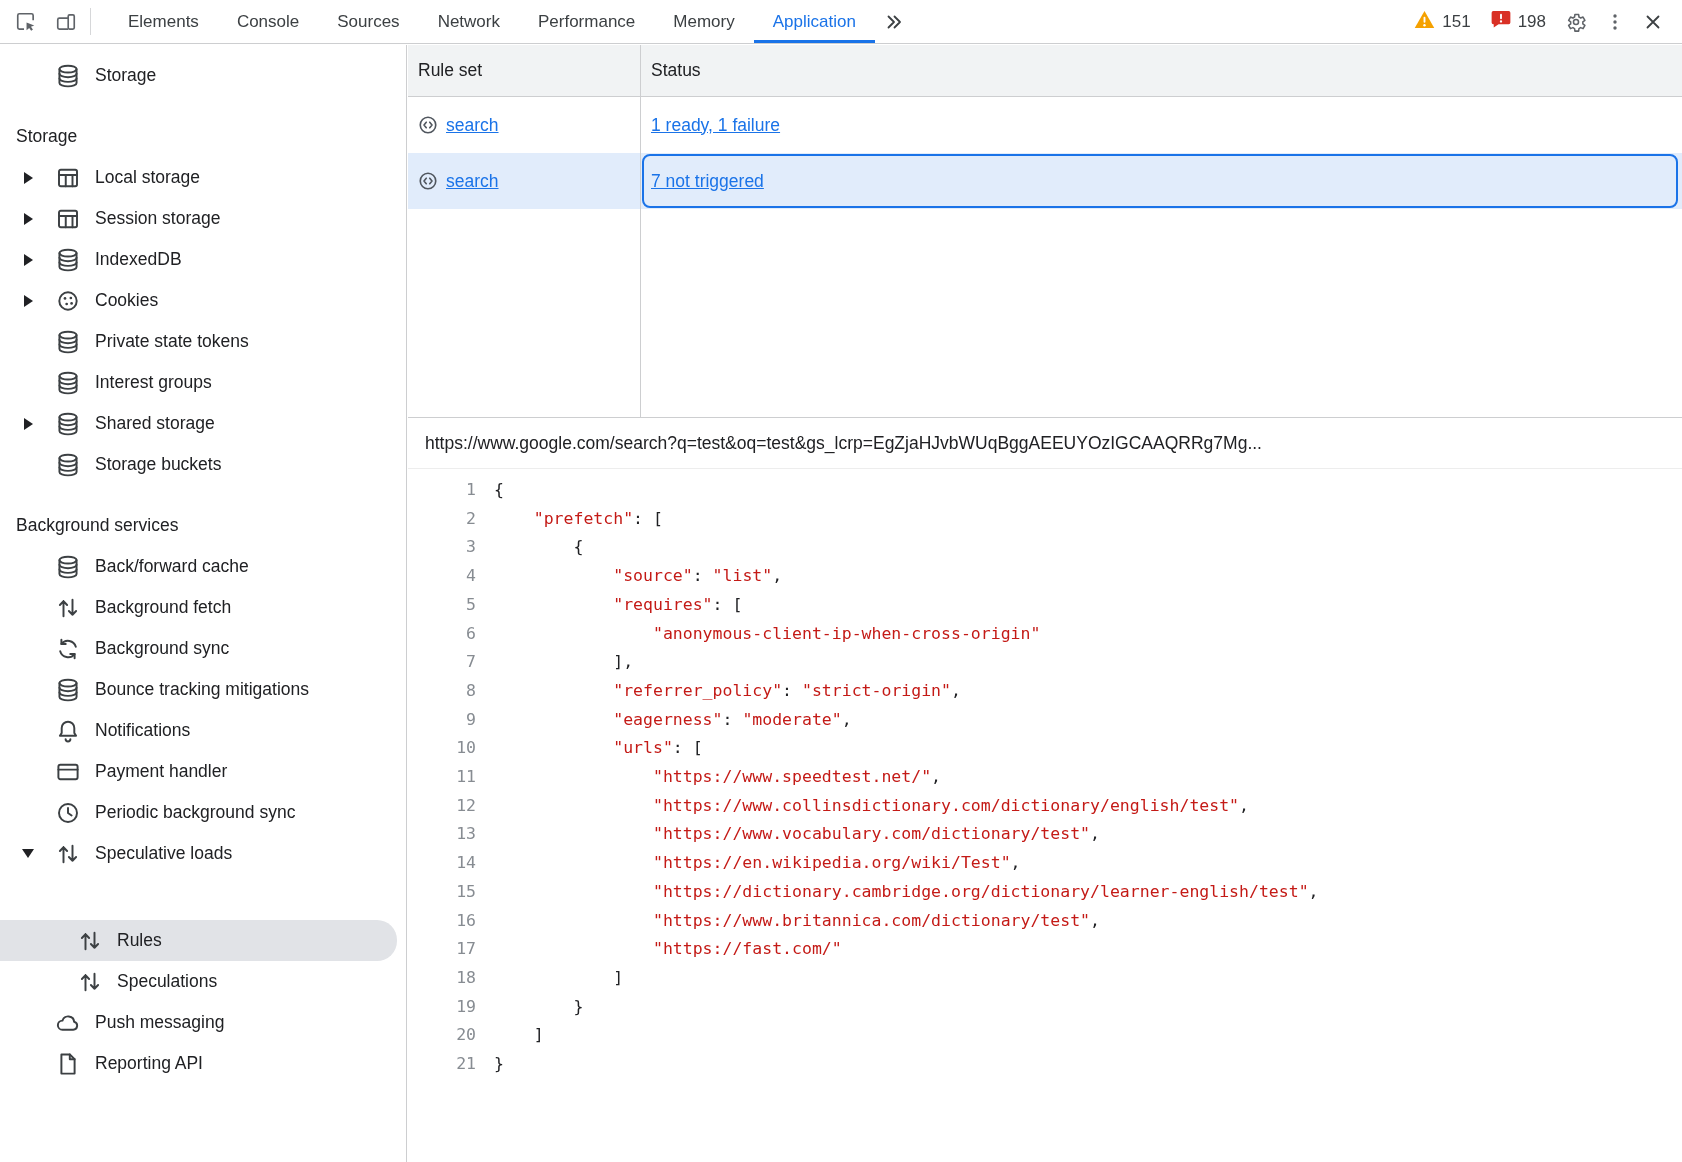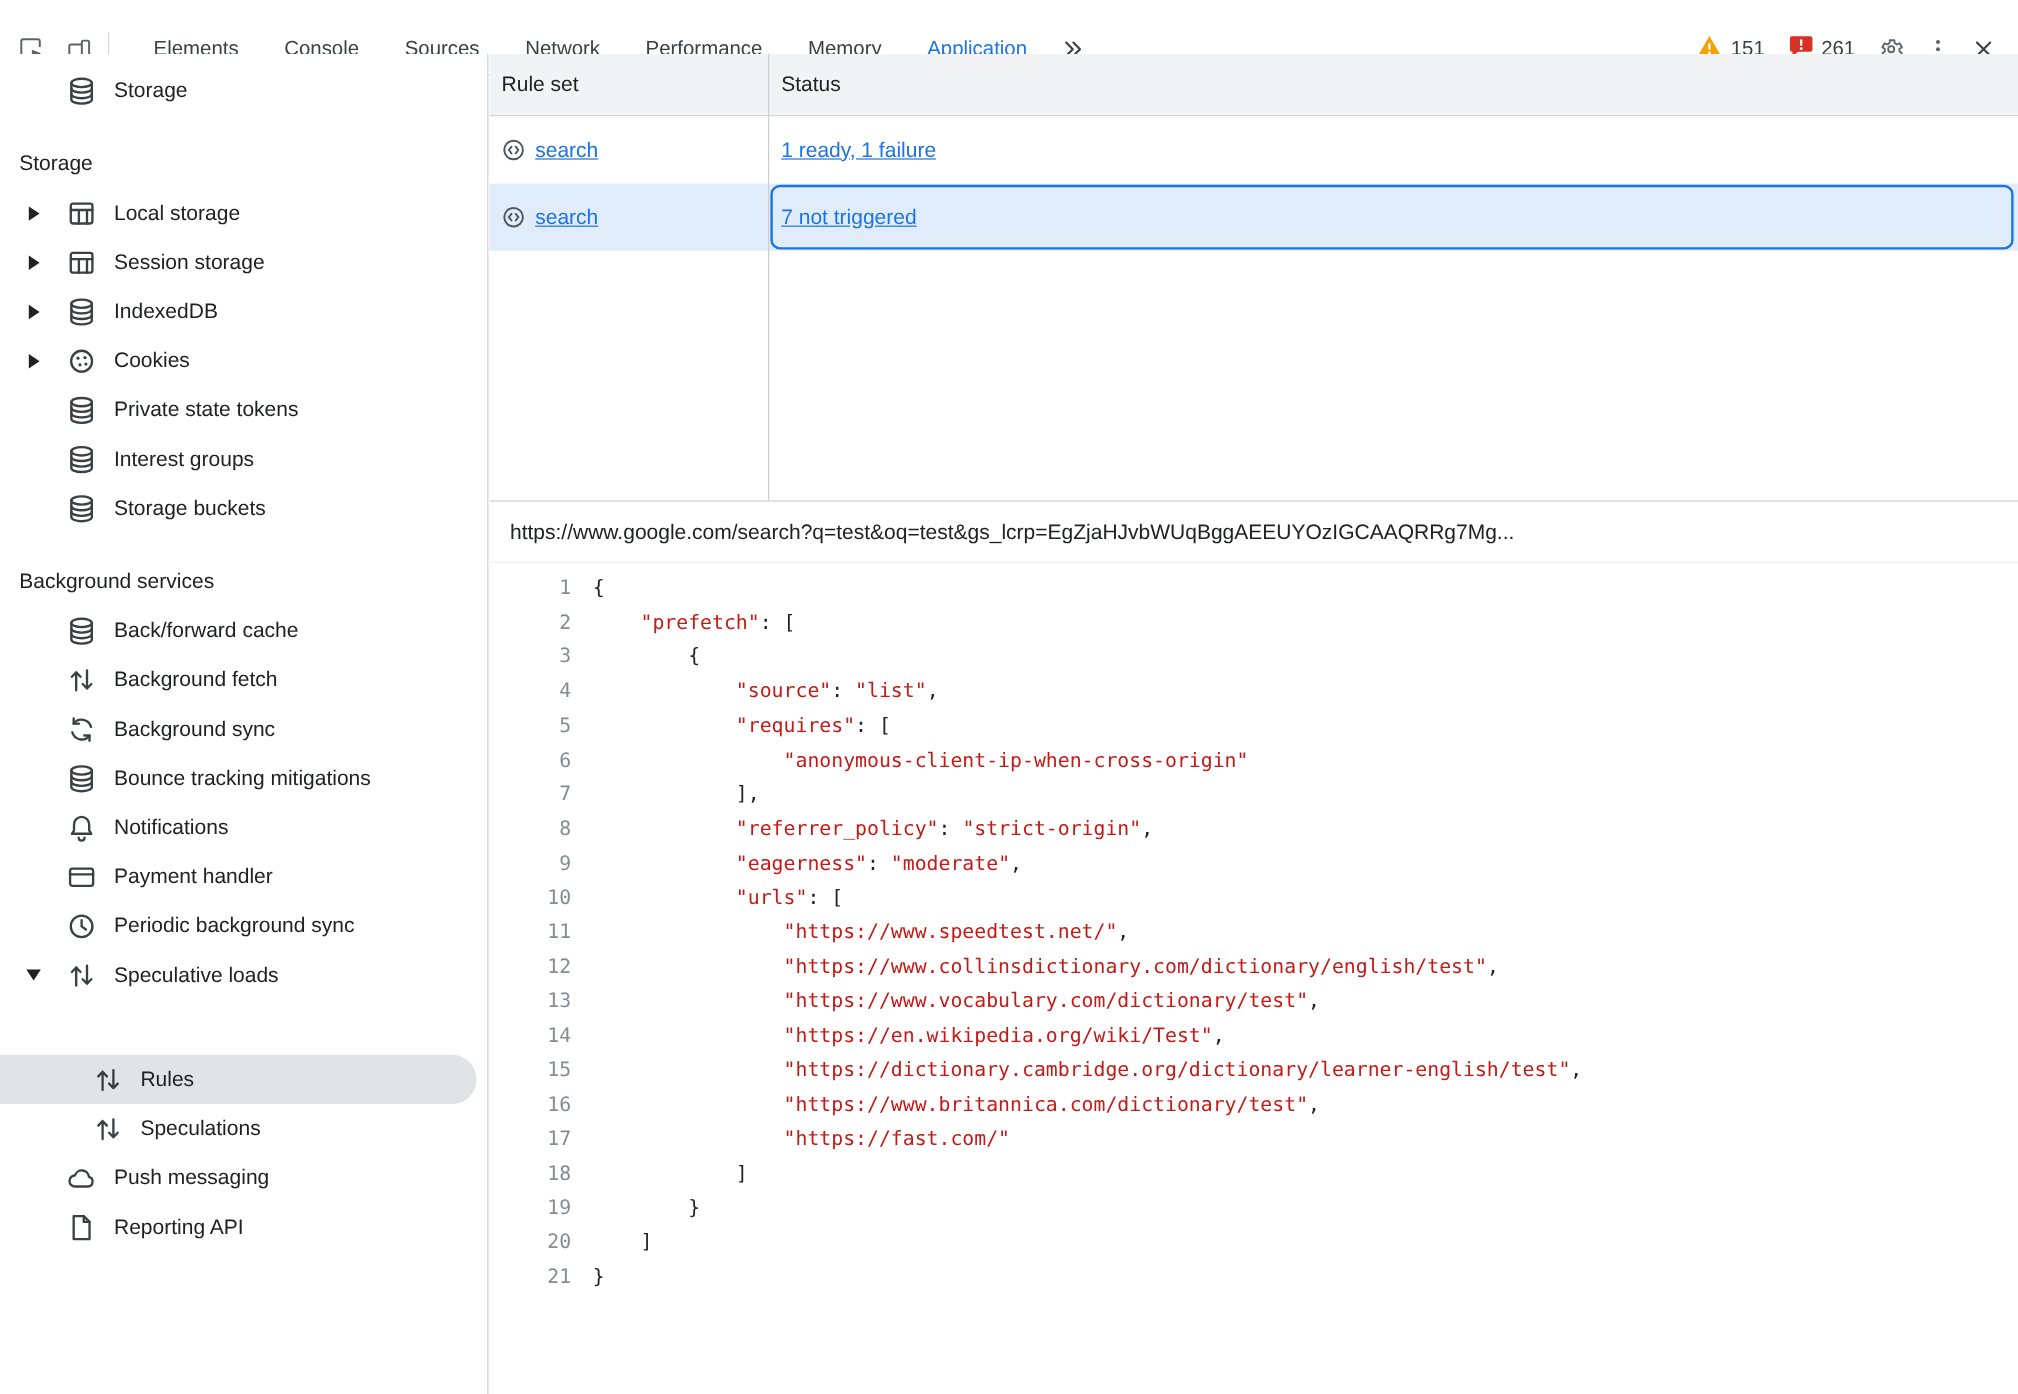--- a/index.html
+++ b/index.html
@@ -1,19 +1,19 @@
 <!DOCTYPE html>
 <html style="--link: #1a73e8; --selection-ring: #1a73e8; --selected-row-bg: #e1ecfb; --selected-item-bg: #e1e3e7; --code-string: #c41a16; --warning: #f5a100; --error: #d93025;"><head>
 <meta charset="utf-8">
 <style>
   html,body{margin:0;padding:0;background:#fff;font-family:"Liberation Sans",sans-serif;}
   .devtools{position:relative;width:1682px;height:1162px;overflow:hidden;background:#fff;color:#202124;}
 
   
-  .toolbar{position:absolute;top:0;left:0;right:0;height:44px;display:flex;align-items:stretch;border-bottom:1px solid #cdced0;background:#fff;padding-left:6px;box-sizing:border-box;margin-top:19px;}
+  .toolbar{position:absolute;top:0;left:0;right:0;height:44px;display:flex;align-items:stretch;border-bottom:1px solid #cdced0;background:#fff;padding-left:6px;box-sizing:border-box;}
   .tbtn{background:none;border:none;display:flex;align-items:center;justify-content:center;padding:0 9px;cursor:pointer;color:#5f6368;}
   .tbtn svg{display:block;}
   .vdiv{width:1px;background:#d6d7d9;margin:8px 4px;}
   .tabs{display:flex;align-items:stretch;margin-left:14px;}
   .tab{display:flex;align-items:center;padding:0 19px;font-size:17px;color:#3c4043;border-bottom:3px solid transparent;border-top:3px solid transparent;cursor:pointer;white-space:nowrap;}
   .tab.active{color:var(--link,#1a73e8);border-bottom-color:var(--link,#1a73e8);}
   .tspacer{flex:1;}
   .counter{background:none;border:none;display:flex;align-items:center;gap:7px;font-size:17px;color:#3c4043;padding:0 10px;cursor:pointer;font-family:inherit;}
   .right-group{display:flex;align-items:center;margin-right:10px;}
 
@@ -99,21 +99,21 @@
         <span>151</span>
       </button>
       <button class="counter">
         <span>
           <svg width="20" height="18" viewBox="0 0 19 17">
             <path d="M2.2 1h14.6A1.6 1.6 0 0 1 18.4 2.6v9.2a1.6 1.6 0 0 1-1.6 1.6H7.2L2.6 16.6V13.4H2.2A1.6 1.6 0 0 1 .6 11.8V2.6A1.6 1.6 0 0 1 2.2 1z" fill="#d93025"></path>
             <rect x="8.6" y="3.4" width="1.8" height="5.4" rx="0.9" fill="#fff"></rect>
             <circle cx="9.5" cy="10.9" r="1.1" fill="#fff"></circle>
           </svg>
         </span>
-        <span>261</span>
+        <span>198</span>
       </button>
       <button class="tbtn">
         <svg width="22" height="22" viewBox="0 0 20 20" fill="none" stroke="currentColor" stroke-width="1.4" stroke-linejoin="round">
           <circle cx="10" cy="10" r="2.3"></circle>
           <path d="M16.2 11.6l1.9 1.4-1.7 3-2.2-.9a6.5 6.5 0 0 1-1.5.9l-.3 2.3H9l-.3-2.3a6.5 6.5 0 0 1-1.5-.9l-2.2.9-1.7-3 1.9-1.4a6.6 6.6 0 0 1 0-1.7L3.3 8.5l1.7-3 2.2.9a6.5 6.5 0 0 1 1.5-.9L9 3.2h3.4l.3 2.3c.5.2 1 .5 1.5.9l2.2-.9 1.7 3-1.9 1.4a6.6 6.6 0 0 1 0 1.7z"></path>
         </svg>
       </button>
       <button class="tbtn">
         <svg width="20" height="20" viewBox="0 0 20 20" fill="currentColor">
           <circle cx="10" cy="4" r="1.7"></circle>
@@ -214,20 +214,34 @@
           <svg viewBox="0 0 16 16">
             <ellipse cx="8" cy="3.4" rx="5.7" ry="2.3"></ellipse>
             <path d="M2.3 3.4v9.2c0 1.3 2.55 2.3 5.7 2.3s5.7-1 5.7-2.3V3.4"></path>
             <path d="M2.3 6.5c0 1.3 2.55 2.3 5.7 2.3s5.7-1 5.7-2.3"></path>
             <path d="M2.3 9.6c0 1.3 2.55 2.3 5.7 2.3s5.7-1 5.7-2.3"></path>
           </svg>
         </span>
         <span>Interest groups</span>
       </div>
       <div class="side-item">
+        <span class="exp-slot">
+          <span class="tri-right"></span>
+        </span>
+        <span class="s-icon">
+          <svg viewBox="0 0 16 16">
+            <ellipse cx="8" cy="3.4" rx="5.7" ry="2.3"></ellipse>
+            <path d="M2.3 3.4v9.2c0 1.3 2.55 2.3 5.7 2.3s5.7-1 5.7-2.3V3.4"></path>
+            <path d="M2.3 6.5c0 1.3 2.55 2.3 5.7 2.3s5.7-1 5.7-2.3"></path>
+            <path d="M2.3 9.6c0 1.3 2.55 2.3 5.7 2.3s5.7-1 5.7-2.3"></path>
+          </svg>
+        </span>
+        <span>Shared storage</span>
+      </div>
+      <div class="side-item">
         <span class="exp-slot"></span>
         <span class="s-icon">
           <svg viewBox="0 0 16 16">
             <ellipse cx="8" cy="3.4" rx="5.7" ry="2.3"></ellipse>
             <path d="M2.3 3.4v9.2c0 1.3 2.55 2.3 5.7 2.3s5.7-1 5.7-2.3V3.4"></path>
             <path d="M2.3 6.5c0 1.3 2.55 2.3 5.7 2.3s5.7-1 5.7-2.3"></path>
             <path d="M2.3 9.6c0 1.3 2.55 2.3 5.7 2.3s5.7-1 5.7-2.3"></path>
           </svg>
         </span>
         <span>Storage buckets</span>

